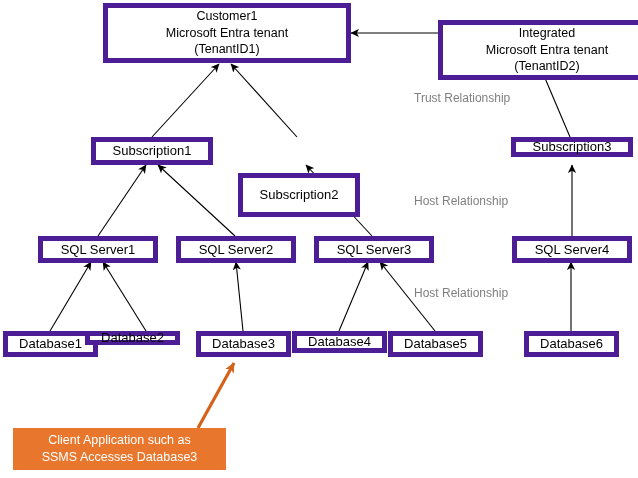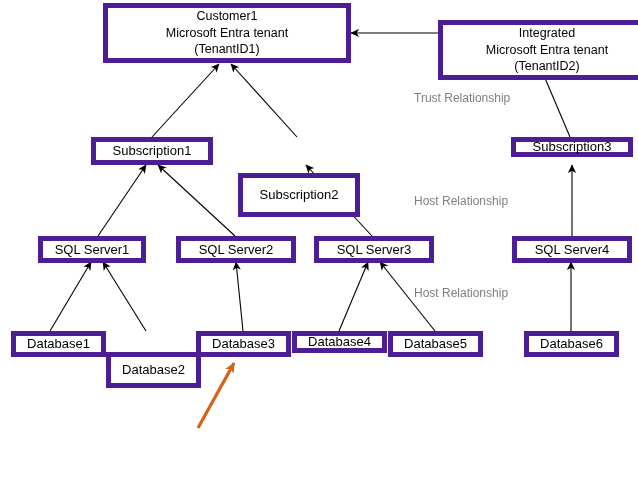--- a/index.html
+++ b/index.html
@@ -133,50 +133,54 @@
   <div class="node node-mono" style="left:91px; top:137px; width:122px; height:28px;">
     <span>Subscription1</span>
   </div>
   <div class="node node-mono" style="left:238px; top:137px; width:122px; height:44px;margin-top:36px;">
     <span>Subscription2</span>
   </div>
   <div class="node node-mono" style="left:511px; top:137px; width:122px; height:20px;">
     <span>Subscription3</span>
   </div>
 
-  <div class="node node-mono" style="left:38px; top:236px; width:108px; height:27px;">
+  <div class="node node-mono" style="left:38px; top:236px; width:120px; height:27px;">
     <span>SQL Server1</span>
   </div>
   <div class="node node-mono" style="left:176px; top:236px; width:120px; height:27px;">
     <span>SQL Server2</span>
   </div>
   <div class="node node-mono" style="left:314px; top:236px; width:120px; height:27px;">
     <span>SQL Server3</span>
   </div>
   <div class="node node-mono" style="left:512px; top:236px; width:120px; height:27px;align-items:flex-end;">
     <span>SQL Server4</span>
   </div>
 
-  <div class="node node-mono" style="left:3px; top:331px; width:95px; height:26px;margin-left:8px;">
+  <div class="node node-mono" style="left:3px; top:331px; width:95px; height:26px;">
     <span>Database1</span>
   </div>
-  <div class="node node-mono" style="left:106px; top:331px; width:95px; height:36px;margin-top:21px;">
+  <div class="node node-mono" style="left:85px; top:331px; width:95px; height:14px;">
     <span>Database2</span>
   </div>
   <div class="node node-mono" style="left:196px; top:331px; width:95px; height:26px;">
     <span>Database3</span>
   </div>
   <div class="node node-mono" style="left:292px; top:331px; width:95px; height:22px;">
     <span>Database4</span>
   </div>
   <div class="node node-mono" style="left:388px; top:331px; width:95px; height:26px;">
     <span>Database5</span>
   </div>
   <div class="node node-mono" style="left:524px; top:331px; width:95px; height:26px;">
     <span>Database6</span>
   </div>
 
   <div class="edge-label" style="left:414px; top:91px;">Trust Relationship</div>
   <div class="edge-label" style="left:414px; top:194px;">Host Relationship</div>
   <div class="edge-label" style="left:414px; top:286px;">Host Relationship</div>
 
+  <div class="callout" style="left:13px; top:428px; width:213px; height:42px;">
+    <span class="line">Client Application such as</span>
+    <span class="line">SSMS Accesses Database3</span>
+  </div>
 
 </div>
 
 </body></html>

